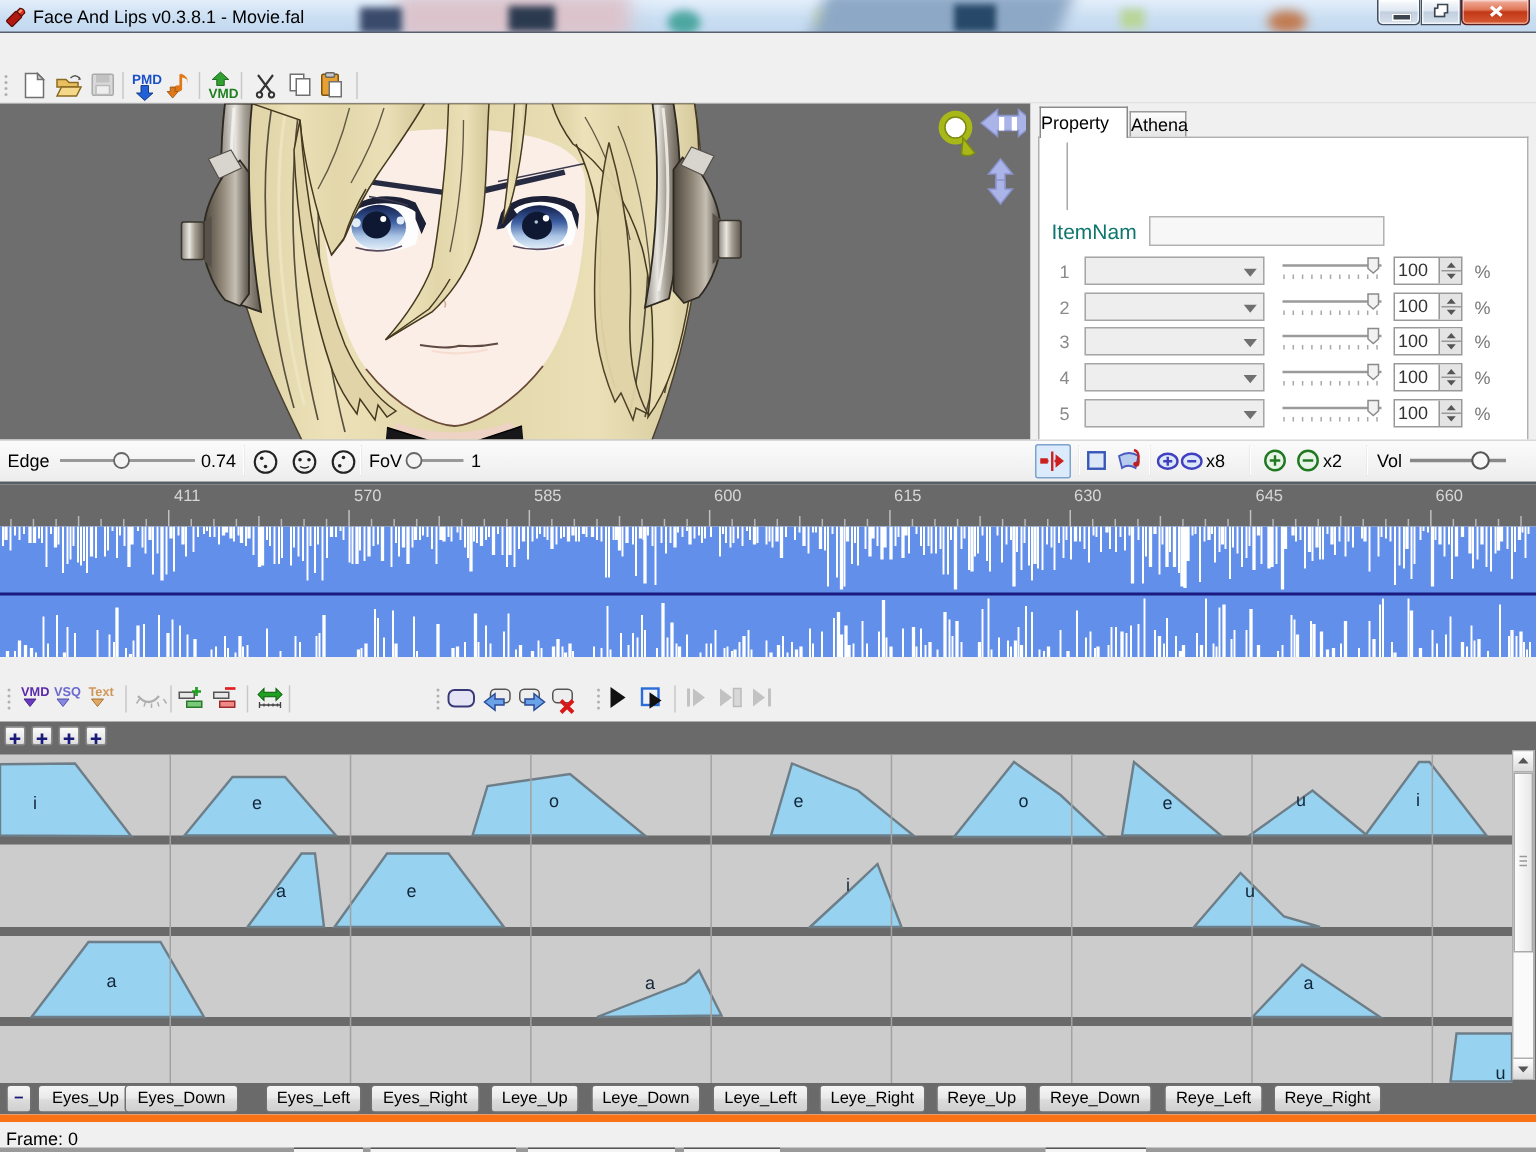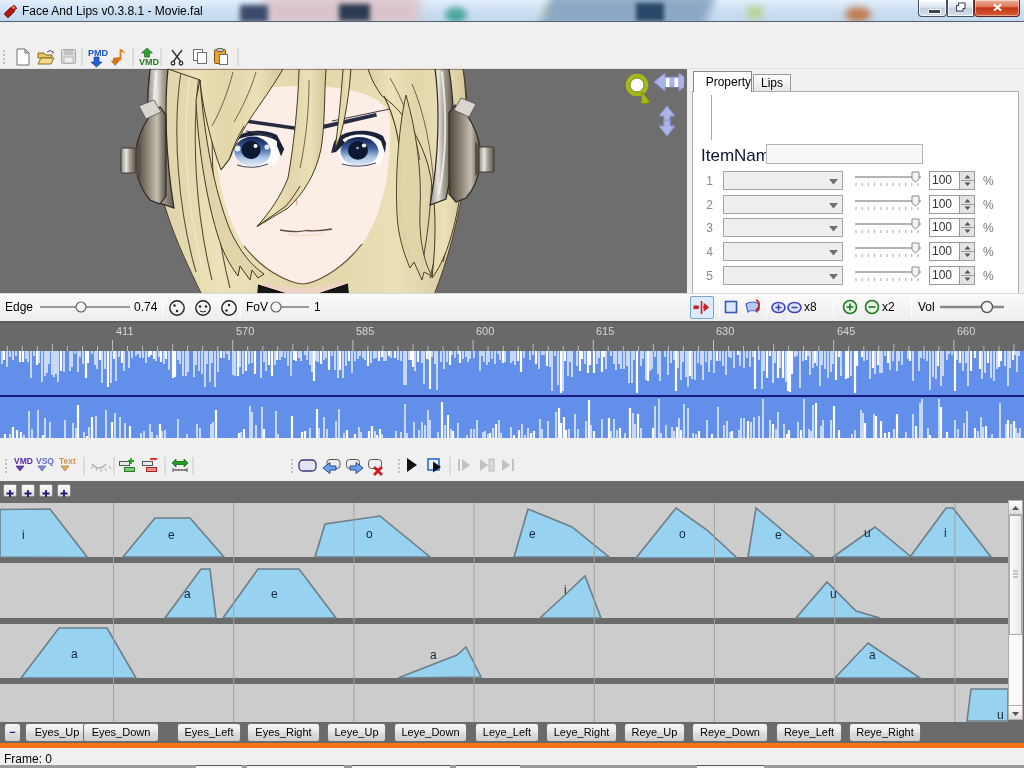--- a/index.html
+++ b/index.html
@@ -252,24 +252,24 @@
    <rect x="44" y="7" width="3.5" height="9" fill="#fff" stroke="none"></rect>
    <rect x="52.5" y="7" width="3.5" height="9" fill="#fff" stroke="none"></rect>
    <path d="M45 35 l8 10 h-5 v11 h-6 v-11 h-5 Z"></path>
    <path d="M45 66 l8 -10 h-5 v-6 h-6 v6 h-5 Z" transform="translate(0,-1)"></path>
   </g>
  </svg>
 </div>
 
 <div class="abs" style="left:687px;top:69px;width:337px;height:224px;background:#f0f0f0"></div>
 <div class="abs" style="left:692px;top:91px;width:327px;height:202px;background:#fff;border:1px solid #b0b0b0;border-bottom:none"></div>
-<div class="abs" style="left:693px;top:71px;width:59px;height:21px;background:#fff;border:1px solid #8a8a8a;border-bottom:none;font-size:12px;color:#000;text-align:right;line-height:20px">Property</div>
-<div class="abs" style="left:753px;top:74px;width:38px;height:17px;background:linear-gradient(#fdfdfd,#e6e6e6);border:1px solid #9a9a9a;border-bottom:none;font-size:12px;color:#000;text-align:center;line-height:16px">Lips</div>
+<div class="abs" style="left:693px;top:71px;width:59px;height:21px;background:#fff;border:1px solid #8a8a8a;border-bottom:none;font-size:12px;color:#000;text-align:left;line-height:20px">Property</div>
+<div class="abs" style="left:753px;top:74px;width:38px;height:17px;background:linear-gradient(#fdfdfd,#e6e6e6);border:1px solid #9a9a9a;border-bottom:none;font-size:12px;color:#000;text-align:center;line-height:16px">Athena</div>
 <div class="abs" style="left:711px;top:95px;width:1px;height:45px;background:#a8a8a8"></div>
-<div class="abs" style="left:701px;top:146px;font-size:17px;color:#0f172a">ItemNam</div>
+<div class="abs" style="left:701px;top:146px;font-size:14px;color:#0f766e">ItemNam</div>
 <div class="abs" style="left:766px;top:144px;width:157px;height:20px;border:1px solid #b2b2b2;background:#f7f7f7"></div>
 
  <div class="abs" style="left:703px;top:174px;width:10px;text-align:right;font-size:12px;color:#8a8a8a">1</div>
  <div class="abs" style="left:723px;top:171px;width:120px;height:19px;border:1px solid #a6a6a6;background:#eee">
    <svg class="abs" style="right:4px;top:7px" width="9" height="6">
         <path d="M0 0 h9 l-4.5 5.5 Z" fill="#707070"></path>
       </svg>
  </div>
  <svg class="abs" style="left:853px;top:171px" width="70" height="19" viewBox="0 0 70 19">
    <line x1="2" y1="6" x2="68" y2="6" stroke="#9a9a9a" stroke-width="1.6"></line>

